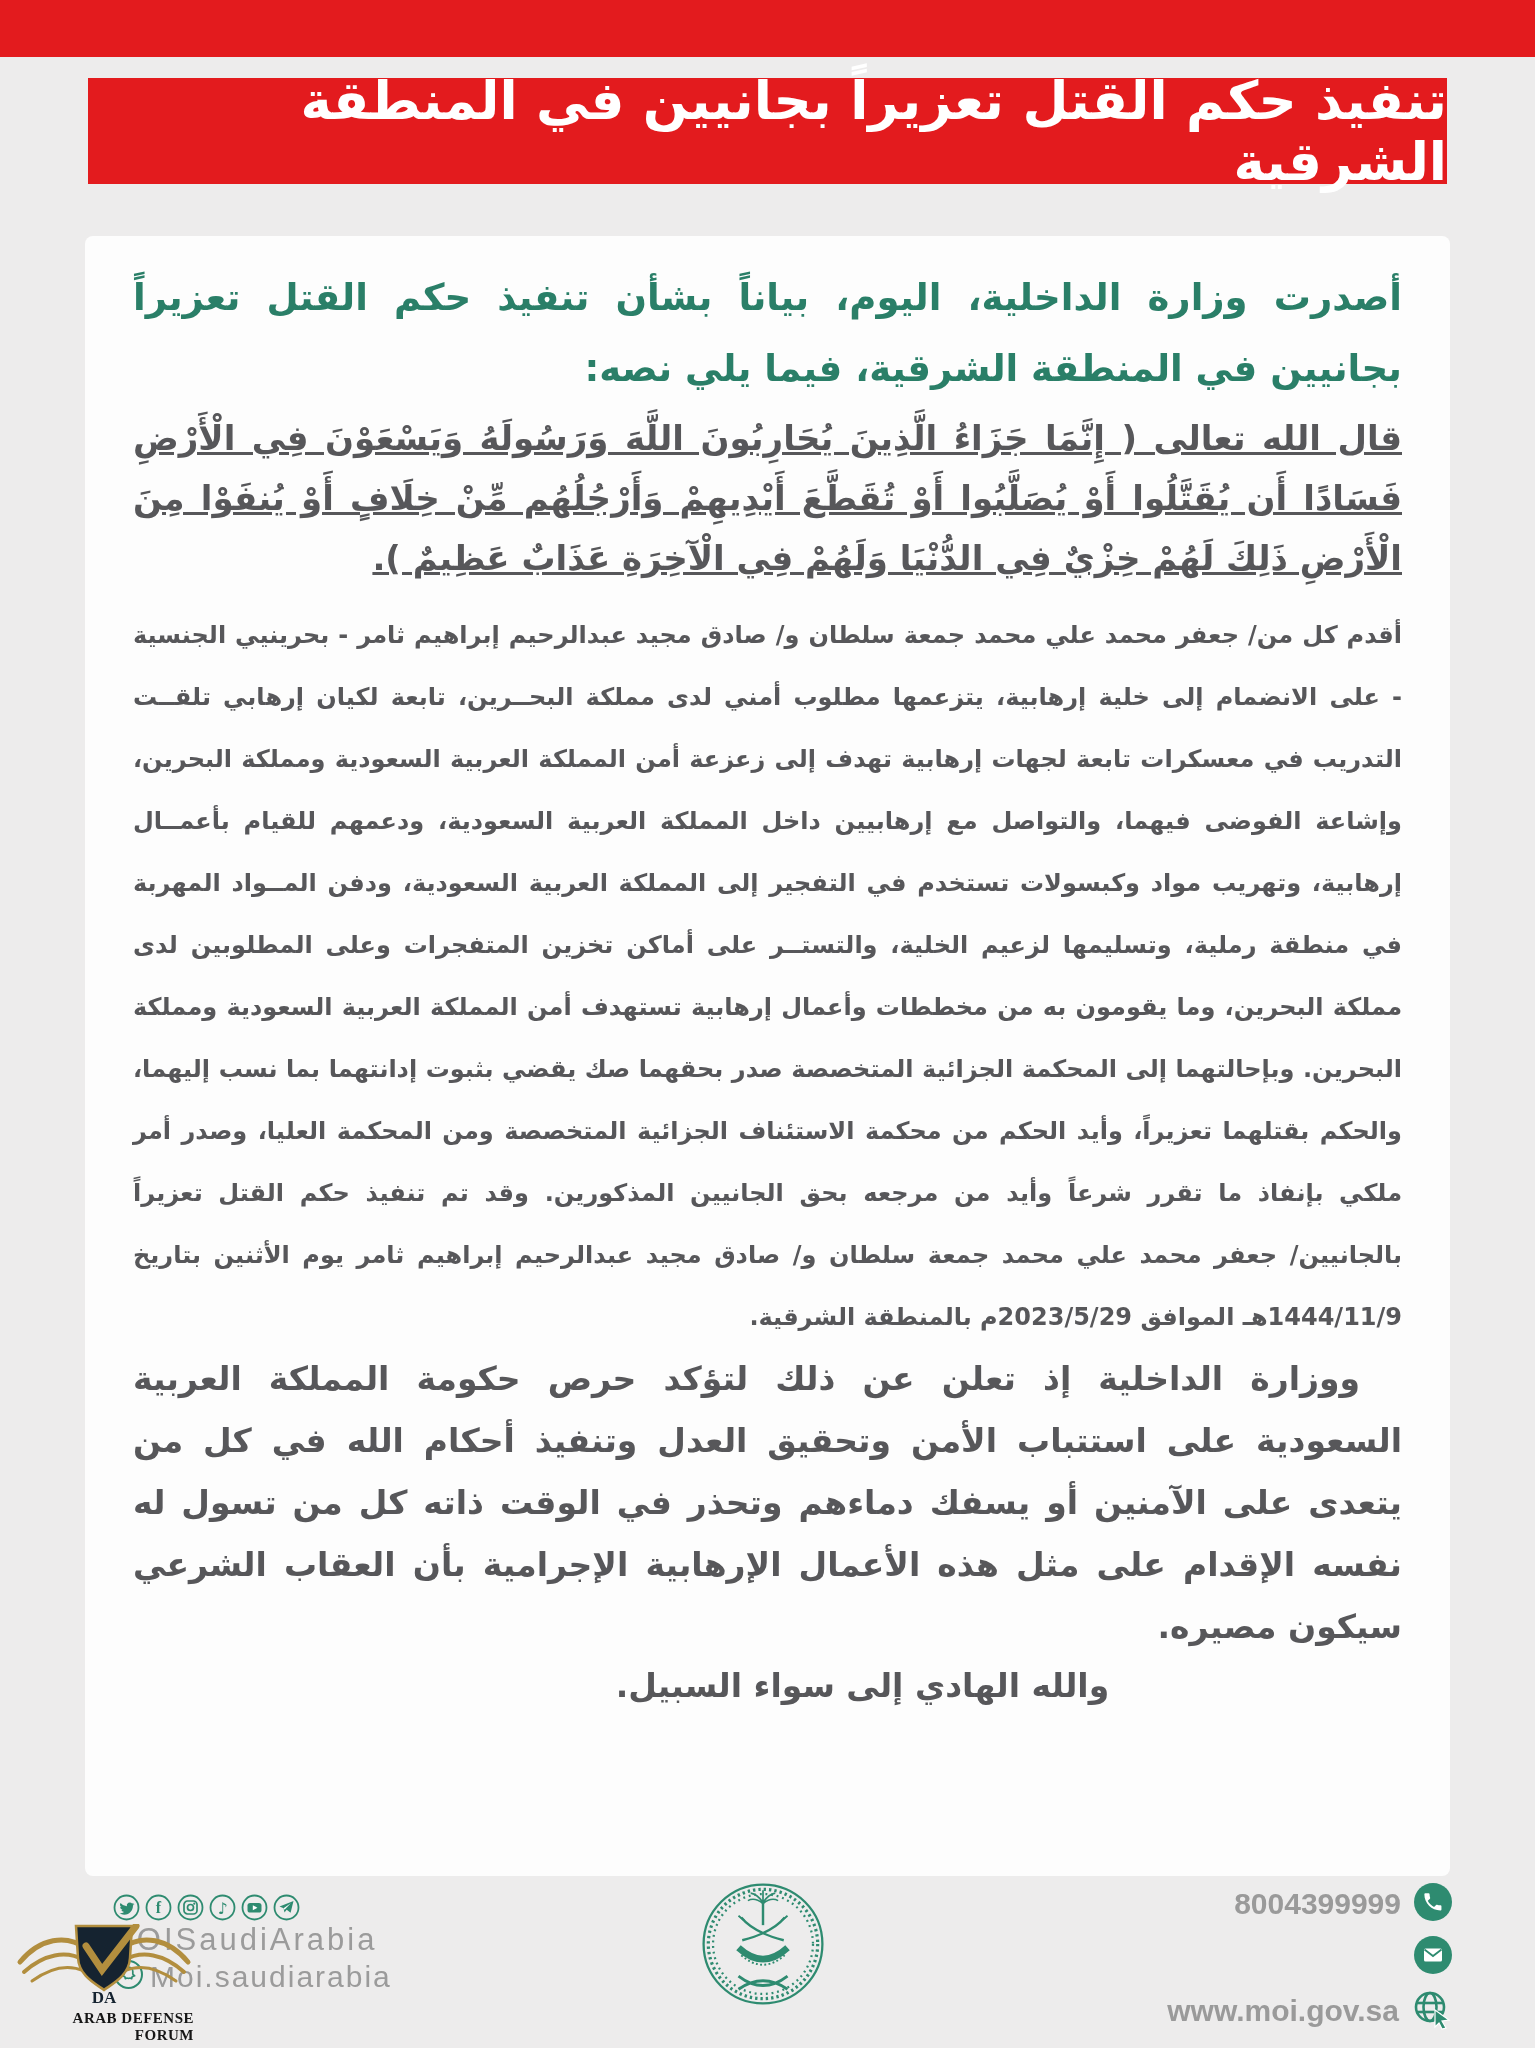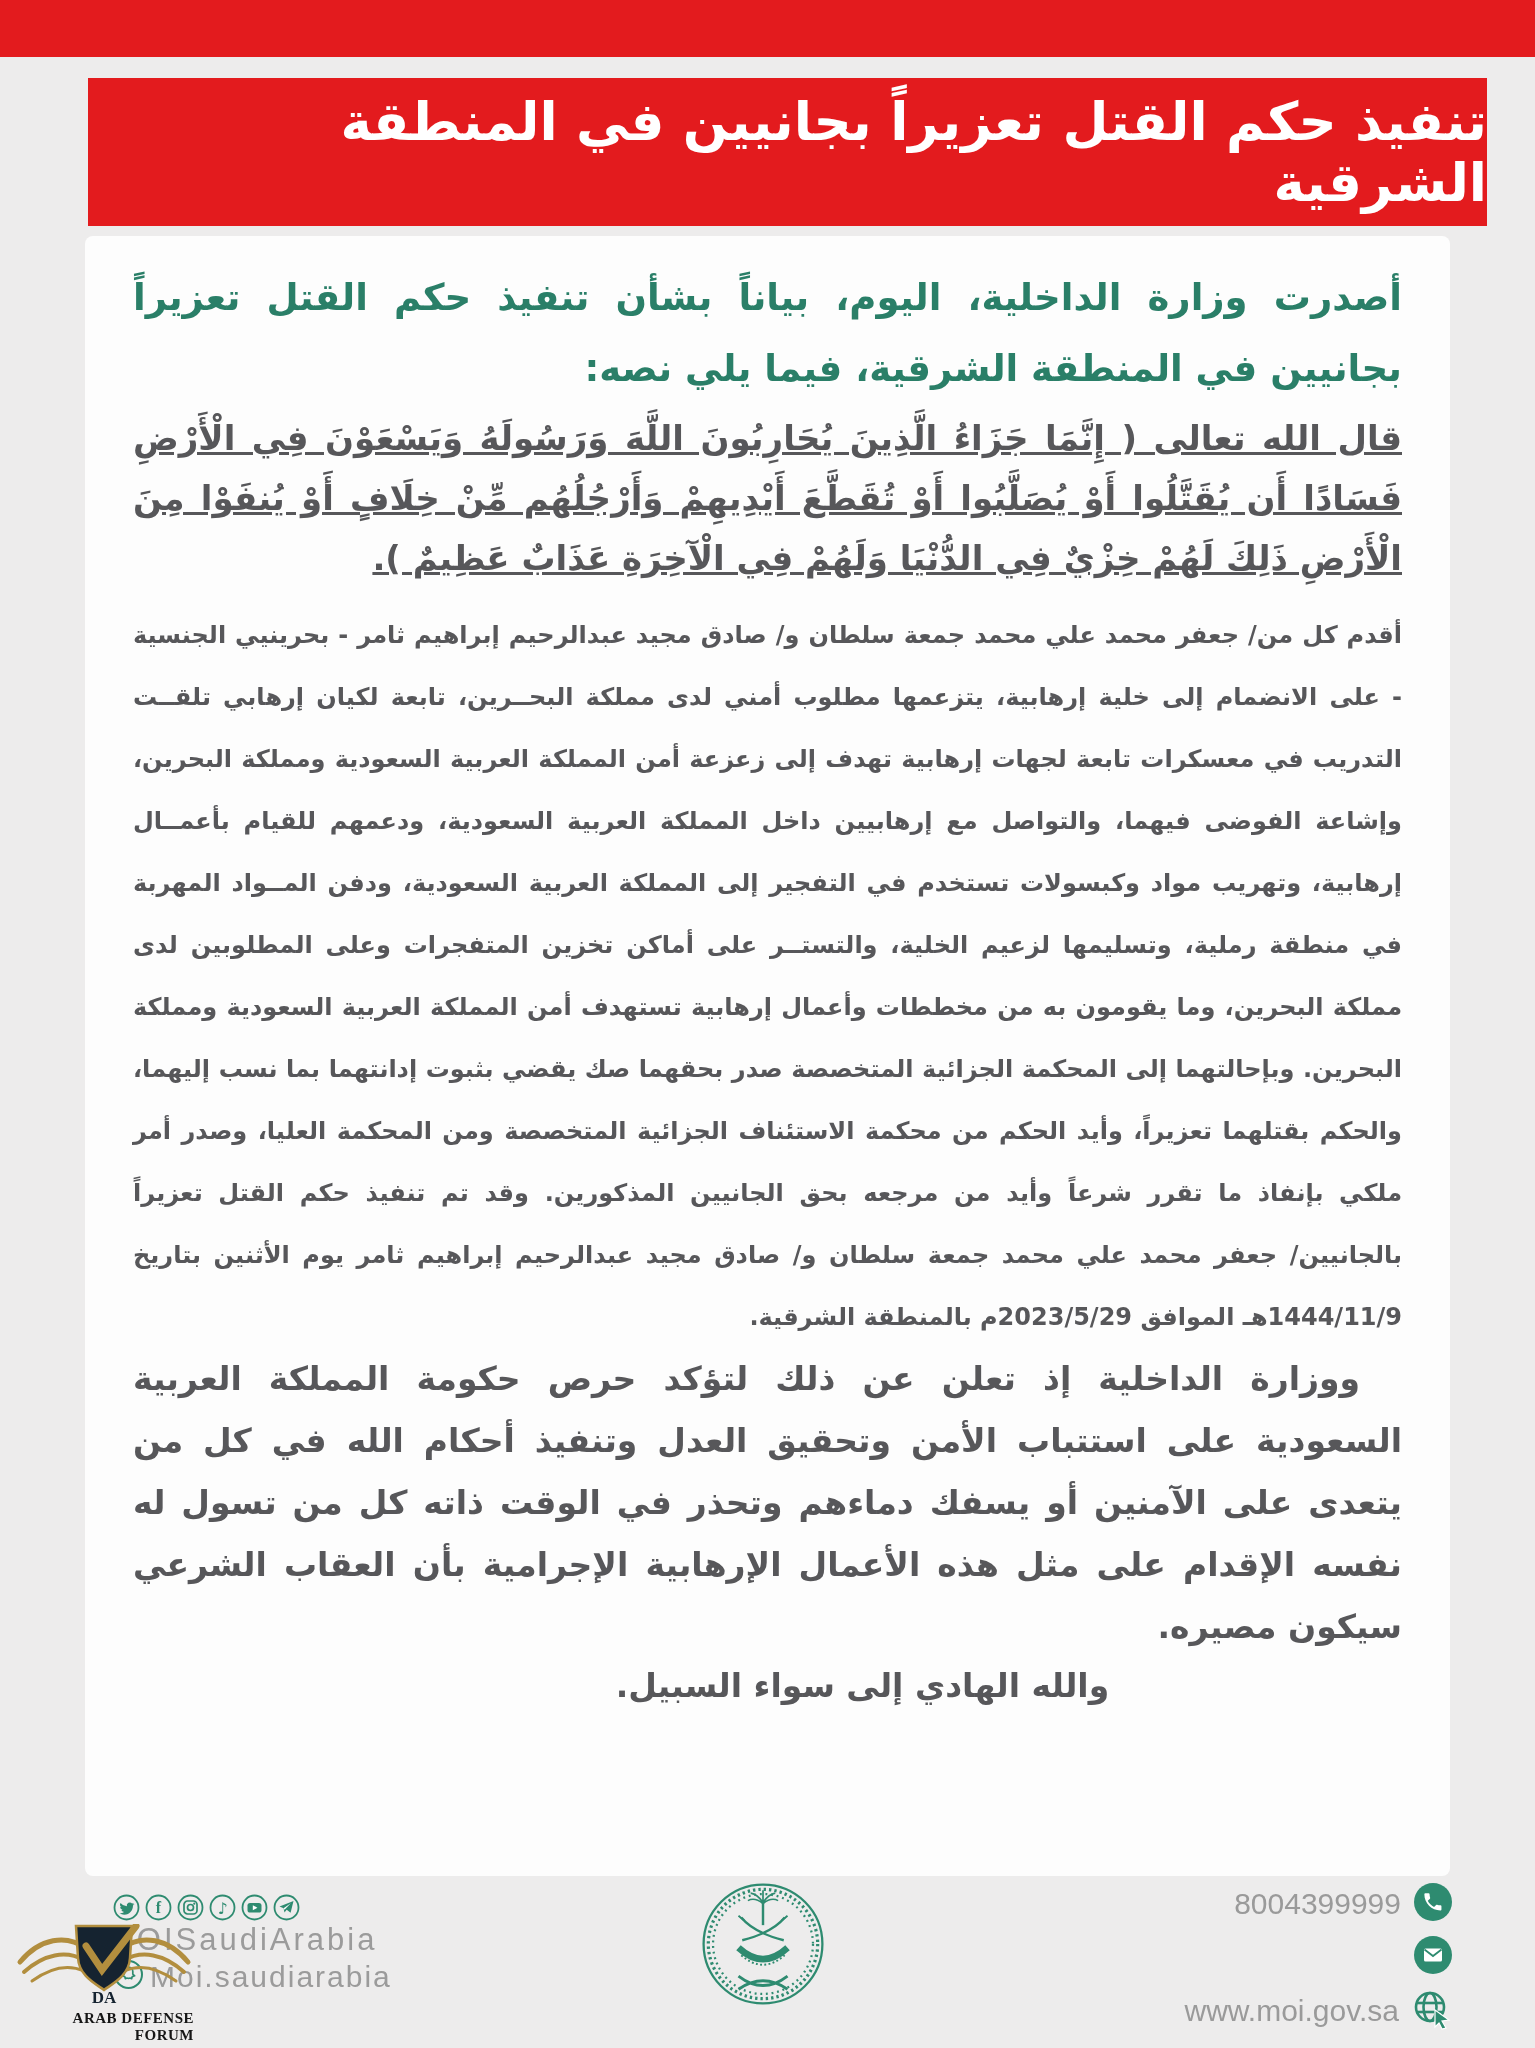--- a/index.html
+++ b/index.html
@@ -2,22 +2,22 @@
 <html dir="rtl" lang="ar"><head>
 <meta charset="utf-8">
 <style>
   html,body{margin:0;padding:0;}
   body{
     width:1535px;height:2048px;position:relative;overflow:hidden;
     background:#edecec;font-family:"DejaVu Sans",sans-serif;
   }
   .top-strip{position:absolute;top:0;left:0;width:1535px;height:57px;background:#e31b1e;}
   .banner{
-    position:absolute;top:78px;left:88px;width:1359px;height:148px;background:#e31b1e;
-    display:flex;align-items:center;justify-content:center;padding-left:40px;
+    position:absolute;top:78px;left:88px;width:1359px;height:106px;background:#e31b1e;
+    display:flex;align-items:center;justify-content:center;
   }
   .banner-title{color:#ffffff;font-size:53px;font-weight:700;letter-spacing:0;}
   .card{
     position:absolute;top:236px;left:85px;width:1365px;height:1640px;background:#fdfdfd;
     box-sizing:border-box;padding:26px 48px 0 48px;border-radius:8px;
   }
   .card p{margin:0;direction:rtl;}
   .p-intro{
     color:#2a7f68;font-size:37px;line-height:71px;font-weight:700;text-align:justify;
     margin-bottom:4px !important;
@@ -42,21 +42,21 @@
   .social-row{position:absolute;top:1894px;left:113px;display:flex;gap:5px;direction:ltr;}
   .social-row svg{display:block;}
   .handle{
     position:absolute;top:1922px;left:108px;direction:ltr;
     font-family:"Liberation Sans",sans-serif;font-size:31px;color:#9b9b9b;letter-spacing:3px;
   }
   .snap-row{position:absolute;top:1959px;left:113px;display:flex;align-items:center;gap:6px;direction:ltr;}
   .snap-handle{font-family:"Liberation Sans",sans-serif;font-size:30px;color:#9b9b9b;letter-spacing:2px;}
   .emblem{position:absolute;top:1878px;left:697px;}
   .contacts{position:absolute;top:1882px;right:82px;direction:ltr;}
-  .contact-line{display:flex;align-items:center;justify-content:flex-end;gap:12px;margin-bottom:9px;}
+  .contact-line{display:flex;align-items:center;justify-content:flex-end;gap:12px;margin-bottom:9px;font-weight:bold;}
   .contact-text{font-family:"Liberation Sans",sans-serif;font-size:30px;color:#9a9a9a;}
   
   .adf{position:absolute;top:1924px;left:4px;width:190px;z-index:3;}
   .adf-en{
     font-family:"Liberation Serif",serif;font-weight:700;font-size:15px;color:#161616;
     text-align:right;width:160px;margin:0 0 0 10px;direction:ltr;letter-spacing:.5px;
   }
   .adf-ar{
     font-size:17px;font-weight:700;color:#c59a41;text-align:center;width:180px;margin:2px 0 0 0;
   }

